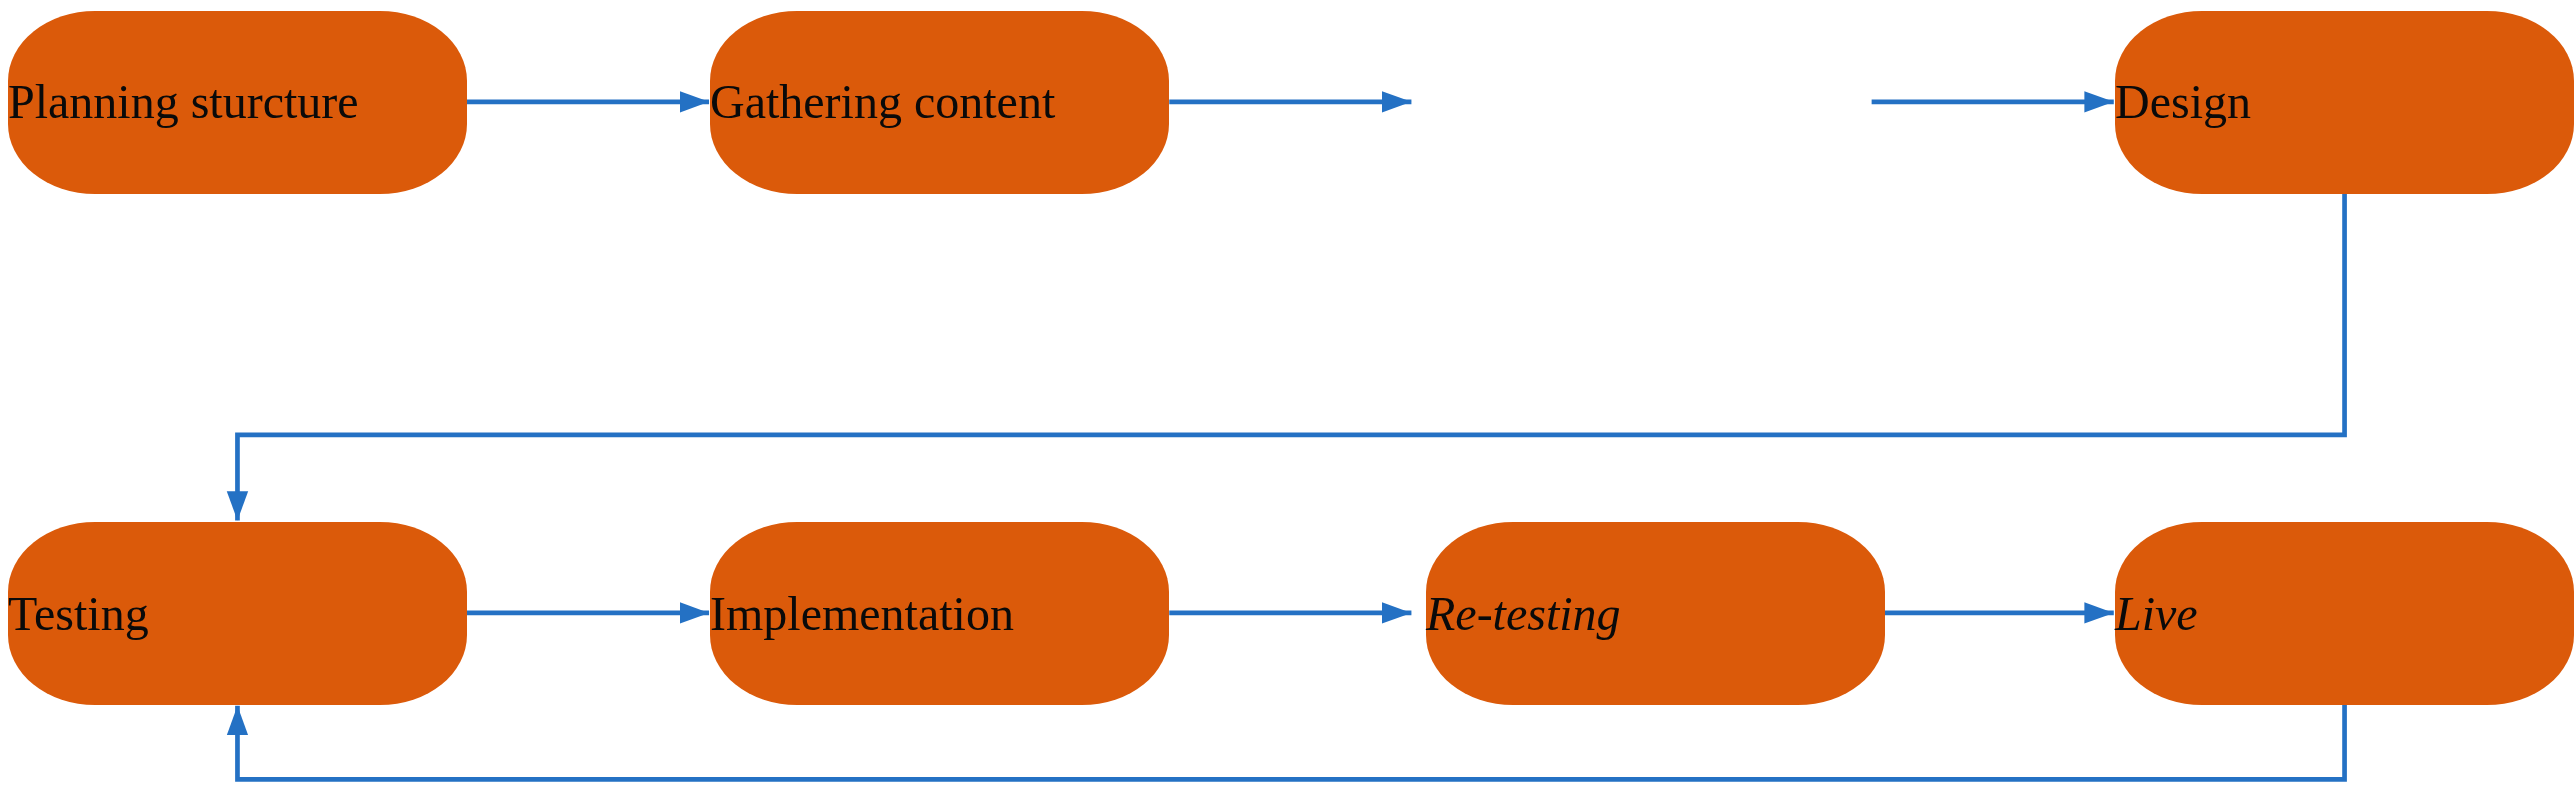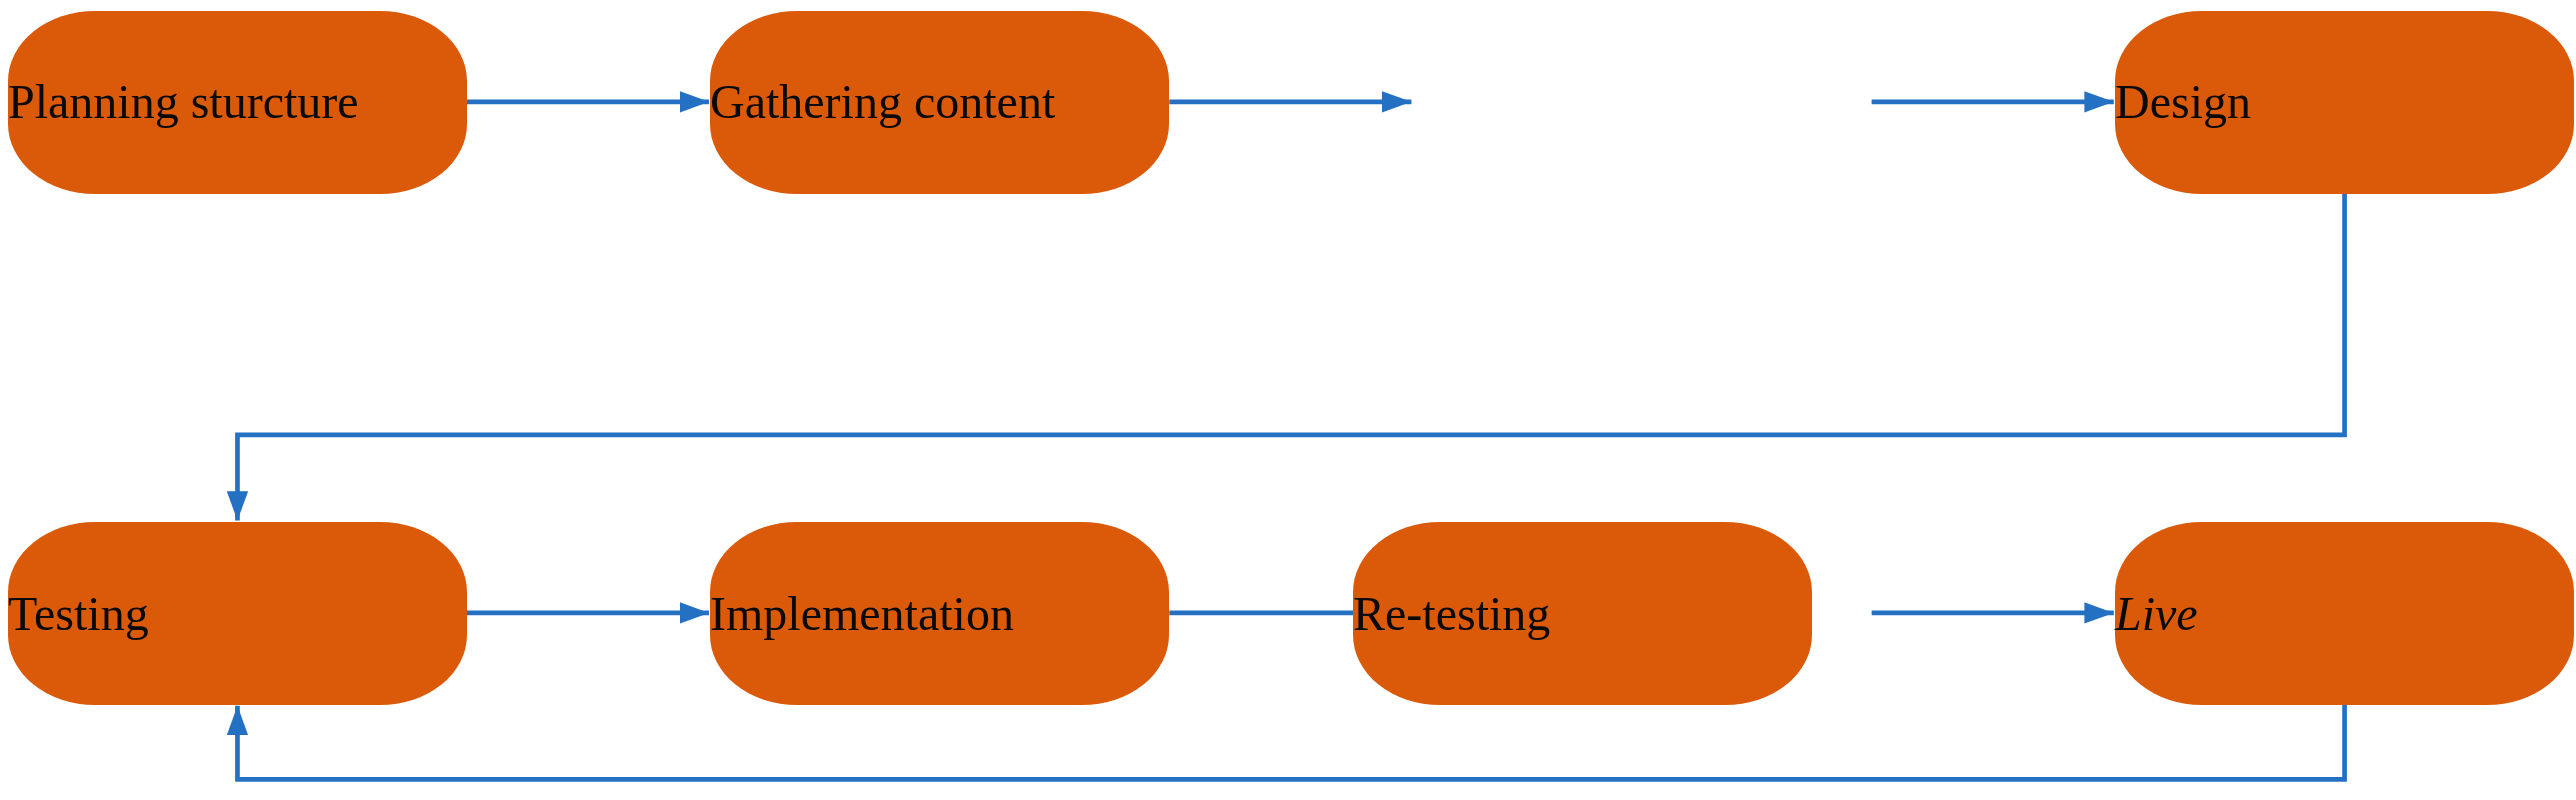--- a/index.html
+++ b/index.html
@@ -86,21 +86,21 @@
   <div class="node" style="left:2115px; top:10.7px;">
     <span class="node-label">Design</span>
   </div>
 
   <div class="node" style="left:8px;  top:522px;">
     <span class="node-label">Testing</span>
   </div>
   <div class="node" style="left:710px; top:522px;">
     <span class="node-label">Implementation</span>
   </div>
-  <div class="node" style="left:1353px; top:522px;">
+  <div class="node" style="left:1426px; top:522px;font-style:italic;">
     <span class="node-label">Re-testing</span>
   </div>
   <div class="node" style="left:2115px; top:522px;font-style:italic;">
     <span class="node-label">Live</span>
   </div>
 
 </div>
 
 
 </body></html>

